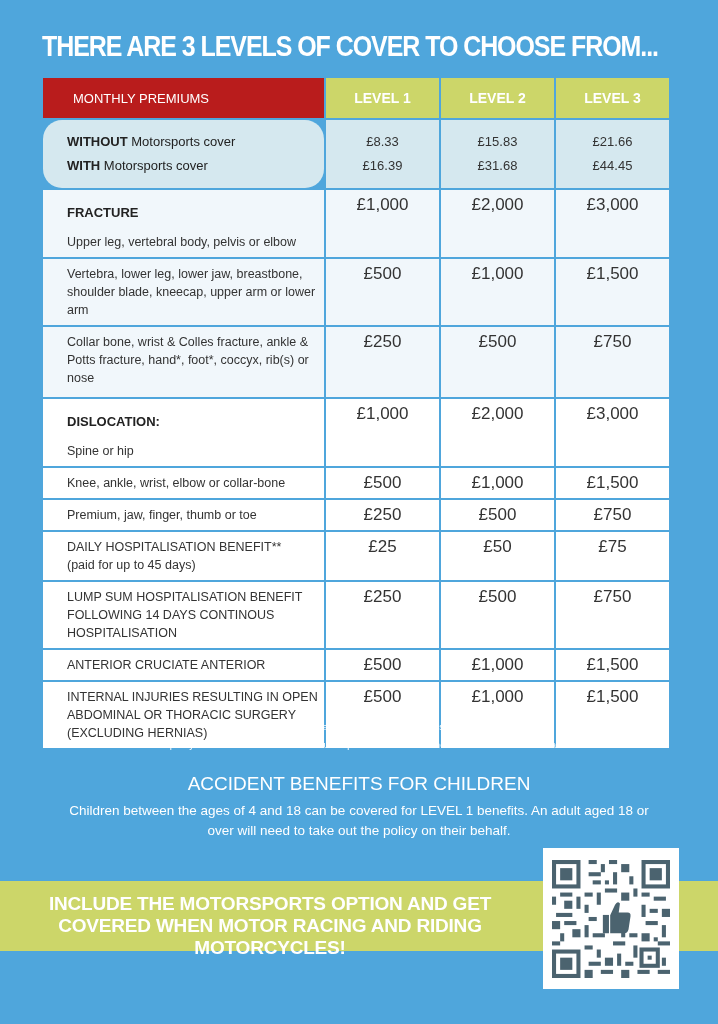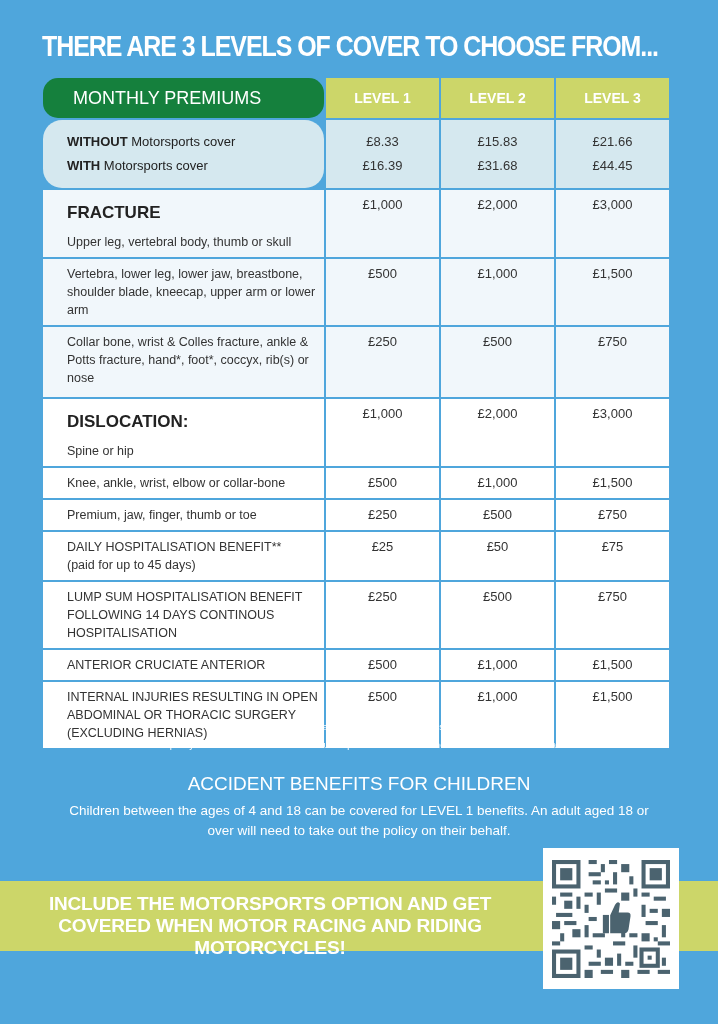--- a/index.html
+++ b/index.html
@@ -21,35 +21,35 @@
   table.cover {
     position: absolute; left: 41px; top: 76px; width: 628px;
     border-collapse: separate; border-spacing: 2px;
     background: #4fa6dc;
     table-layout: fixed;
   }
   table.cover td, table.cover th { padding: 0; vertical-align: top; }
   .col-desc { width: 281px; }
   .col-lvl { width: 113px; }
   th.hdr-desc {
-    background: #15803d; color: #fff; font-weight: 400; font-size: 18px;
-    height: 40px; text-align: left; padding-left: 30px !important; vertical-align: middle !important; border-radius: 15px;
+    background: #b91c1c; color: #fff; font-weight: 400; font-size: 13px;
+    height: 40px; text-align: left; padding-left: 30px !important; vertical-align: middle !important;
   }
   th.hdr-lvl {
     background: #ccd669; color: #fff; font-weight: 700; font-size: 14px;
     height: 40px; text-align: center; vertical-align: middle !important; margin-top: 30px;
   }
   .premium td { background: #d5e8ef; height: 68px; }
   .premium td.desc { padding: 10px 0 0 24px !important; font-size: 13px; line-height: 24px; color: #222; border-radius: 19px; }
   .premium td.val { text-align: center; padding-top: 10px !important; font-size: 13px; line-height: 24px; }
   .light td { background: #f1f7fb; }
   .white td { background: #ffffff; }
   td.desc { font-size: 12.5px; line-height: 18px; padding: 6px 6px 6px 24px !important; color: #333; }
-  td.val { font-size: 13px; text-align: center; padding-top: 6px !important; color: #333; line-height: 18px; }
-  .section-head { font-weight: 700; font-size: 17px; display: block; margin-bottom: 11px; color: #222; }
+  td.val { font-size: 17px; text-align: center; padding-top: 6px !important; color: #333; line-height: 18px; }
+  .section-head { font-weight: 700; font-size: 13px; display: block; margin-bottom: 11px; color: #222; }
   .sec-val { padding-top: 42px !important; }
   .footnote {
     position: absolute; left: 0; width: 718px; text-align: center;
     color: #fff; font-size: 9.5px;
   }
   .children-title {
     position: absolute; top: 773px; left: 0; width: 718px; text-align: center;
     color: #fff; font-size: 19px; font-weight: 400;
   }
   .children-text {
@@ -105,21 +105,21 @@
       </td>
       <td class="val">
         <div>£21.66</div>
         <div>£44.45</div>
       </td>
     </tr>
 
     <tr class="light" style="height:62px">
       <td class="desc" style="padding-top:14px !important">
         <span class="section-head">FRACTURE</span>
-        <span>Upper leg, vertebral body, thumb or skull</span>
+        <span>Upper leg, vertebral body, pelvis or elbow</span>
       </td>
       <td class="val sec-val">£1,000</td>
       <td class="val sec-val">£2,000</td>
       <td class="val sec-val">£3,000</td>
     </tr>
     <tr class="light" style="height:62px">
       <td class="desc">Vertebra, lower leg, lower jaw, breastbone, shoulder blade, kneecap, upper arm or lower arm</td>
       <td class="val">£500</td>
       <td class="val">£1,000</td>
       <td class="val">£1,500</td>

